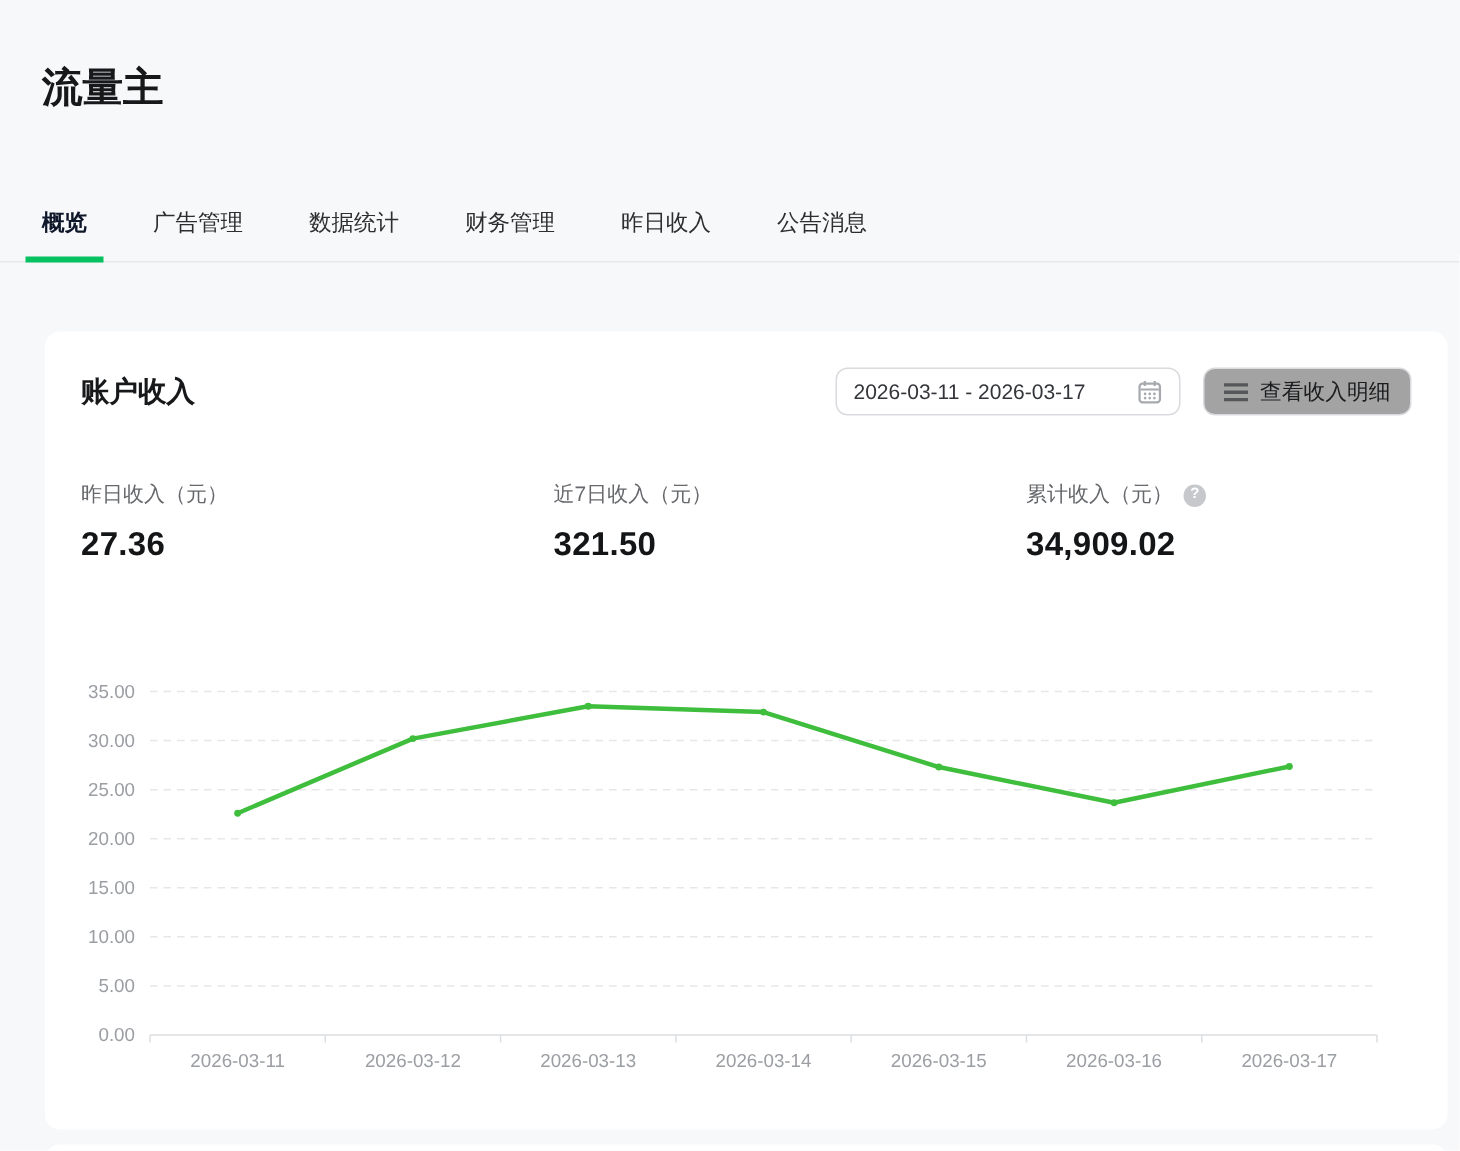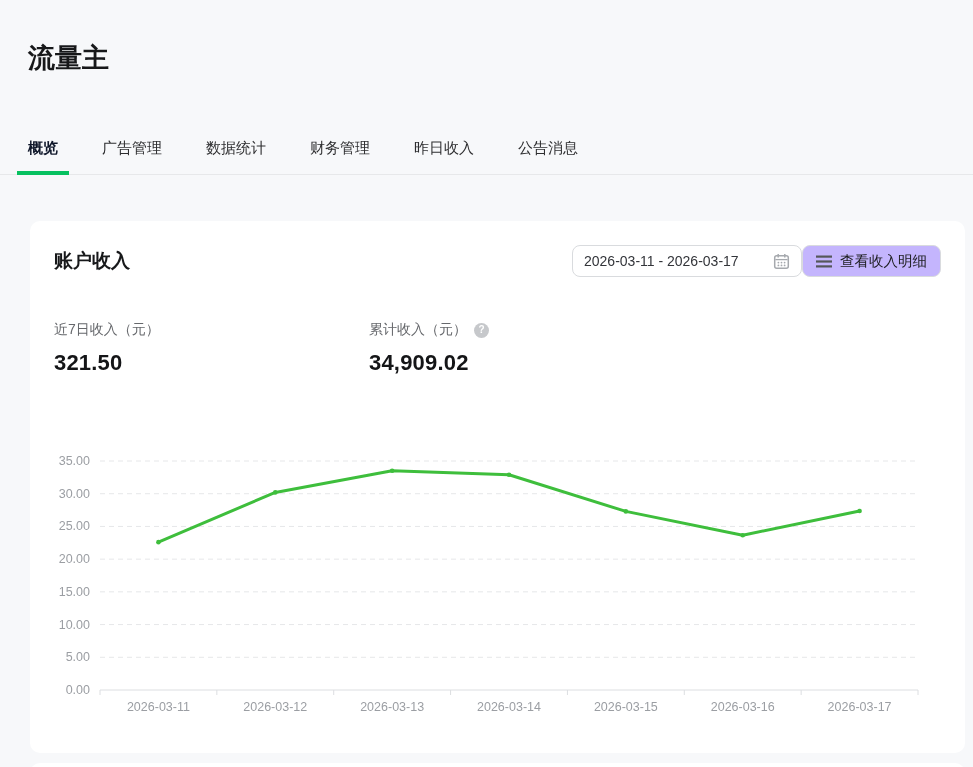--- a/index.html
+++ b/index.html
@@ -28,31 +28,31 @@
     content:'';position:absolute;left:0;right:0;bottom:-1px;height:4px;
     background:var(--accent,#07c160);
   }
   .card{
     box-sizing:border-box;
     margin:46px 8px 0 30px;height:532px;
     background:#fff;border-radius:10px;padding:24px;
   }
   .card-head{display:flex;justify-content:space-between;align-items:center;height:32px;}
   .card-title{font-size:19px;font-weight:700;color:#17181a;}
-  .head-right{display:flex;align-items:center;}
+  .head-right{display:flex;align-items:center;gap:15px;}
   .date-range{
     box-sizing:border-box;width:230px;height:32px;
     border:1px solid #d9dbde;border-radius:8px;background:#fff;
     display:flex;align-items:center;justify-content:space-between;
     padding:0 11px;cursor:pointer;
   }
   .date-range span{font-size:14px;color:#33353a;}
   .detail-btn{
     box-sizing:border-box;height:32px;
-    border:1px solid #d9dbde;border-radius:8px;background:#c4b5fd;
+    border:1px solid #d9dbde;border-radius:8px;background:#a3a3a3;
     display:flex;align-items:center;gap:8px;padding:0 13px;
     font-family:inherit;font-size:14.5px;color:#1c1d1f;cursor:pointer;
   }
   .stats{margin-top:44px;display:grid;grid-template-columns:315px 315px auto;}
   .stat-label{font-size:14px;color:#66686c;display:flex;align-items:center;}
   .stat-value{margin-top:11px;font-size:22px;font-weight:700;color:#141517;letter-spacing:.2px;}
   .help-icon{
     display:inline-flex;align-items:center;justify-content:center;
     width:15px;height:15px;border-radius:50%;
     background:#c6c8cb;margin-left:7px;cursor:pointer;flex:0 0 auto;
@@ -105,20 +105,26 @@
           <line x1="0" y1="11.4" x2="16" y2="11.4" stroke="#55575a" stroke-width="2.2"></line>
         </svg>
         <span>查看收入明细</span>
       </button>
     </div>
   </div>
 
   <div class="stats">
     <div class="stat">
       <div class="stat-label">
+          <span>昨日收入（元）</span>
+        </div>
+      <div class="stat-value">27.36</div>
+    </div>
+    <div class="stat">
+      <div class="stat-label">
           <span>近7日收入（元）</span>
         </div>
       <div class="stat-value">321.50</div>
     </div>
     <div class="stat">
       <div class="stat-label">
         <span>累计收入（元）</span>
         <span class="help-icon"></span>
       </div>
       <div class="stat-value">34,909.02</div>

